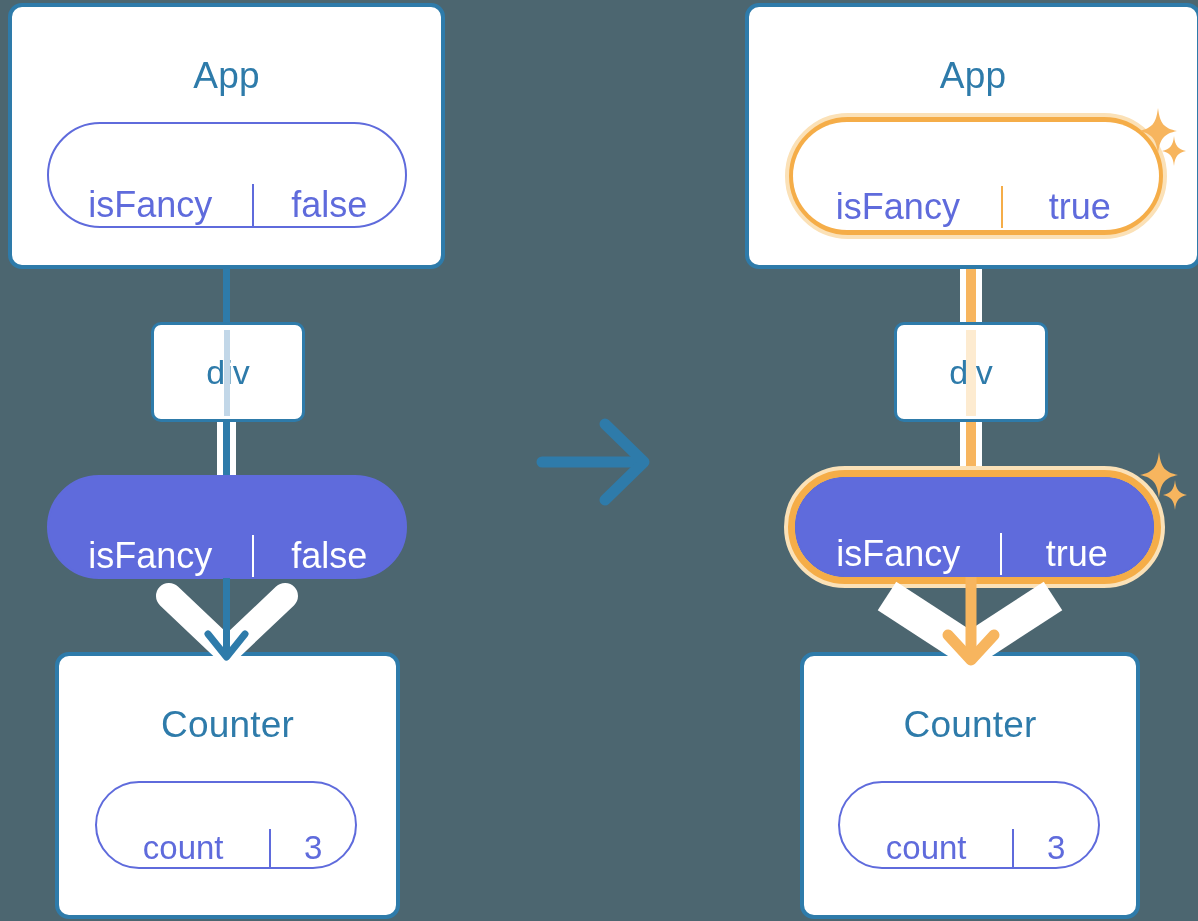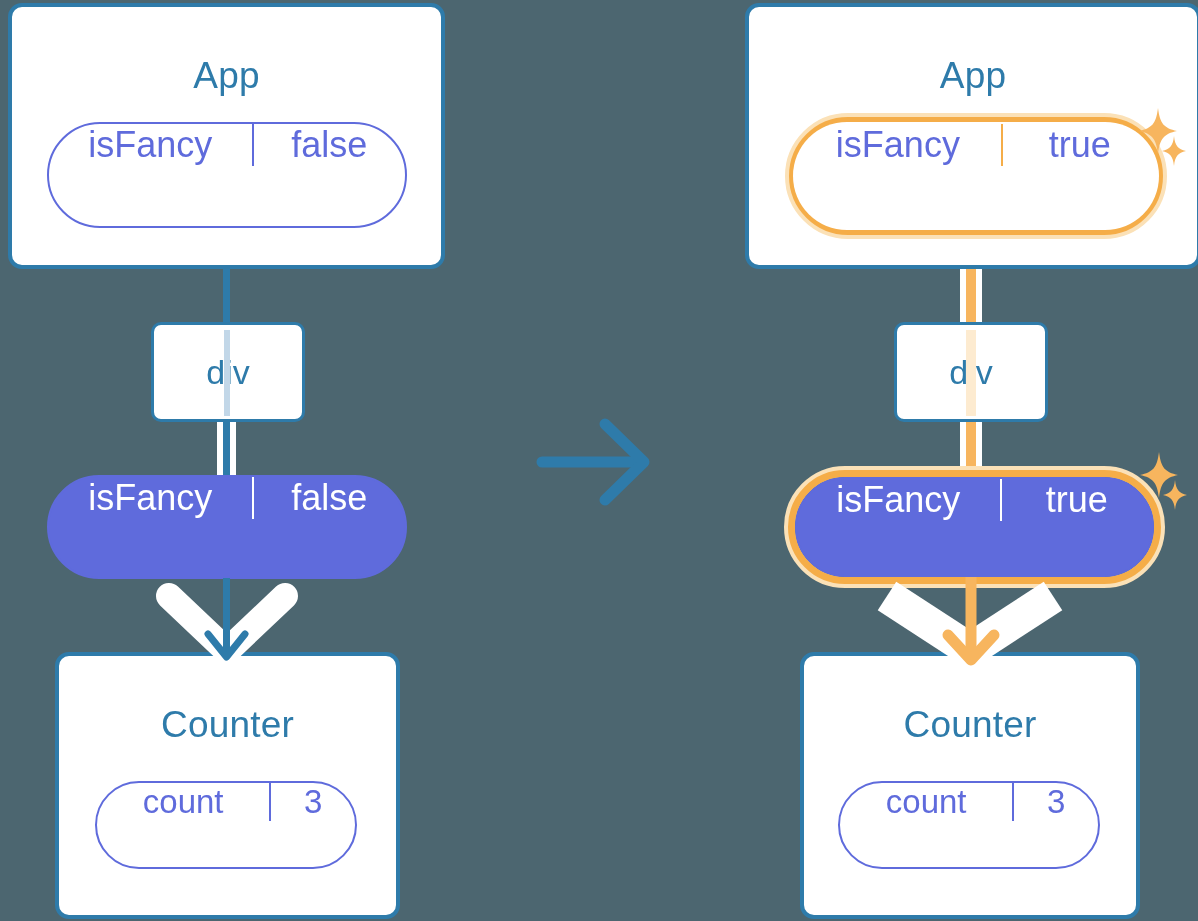--- a/index.html
+++ b/index.html
@@ -42,21 +42,21 @@
     font-size:34px;
   }
   .nodebox span{position:relative;z-index:3;}
 
   
   .pill{
     position:absolute;
     box-sizing:border-box;
     border-radius:999px;
     display:flex;
-    align-items:flex-start;
+    align-items:flex-end;
     overflow:hidden;
   }
   .pill .seg{
     display:flex;align-items:center;justify-content:center;
     box-sizing:border-box;
     white-space:nowrap;
   }
   .pill.outline{
     border:2.5px solid #5F6BDC;
     background:transparent;

